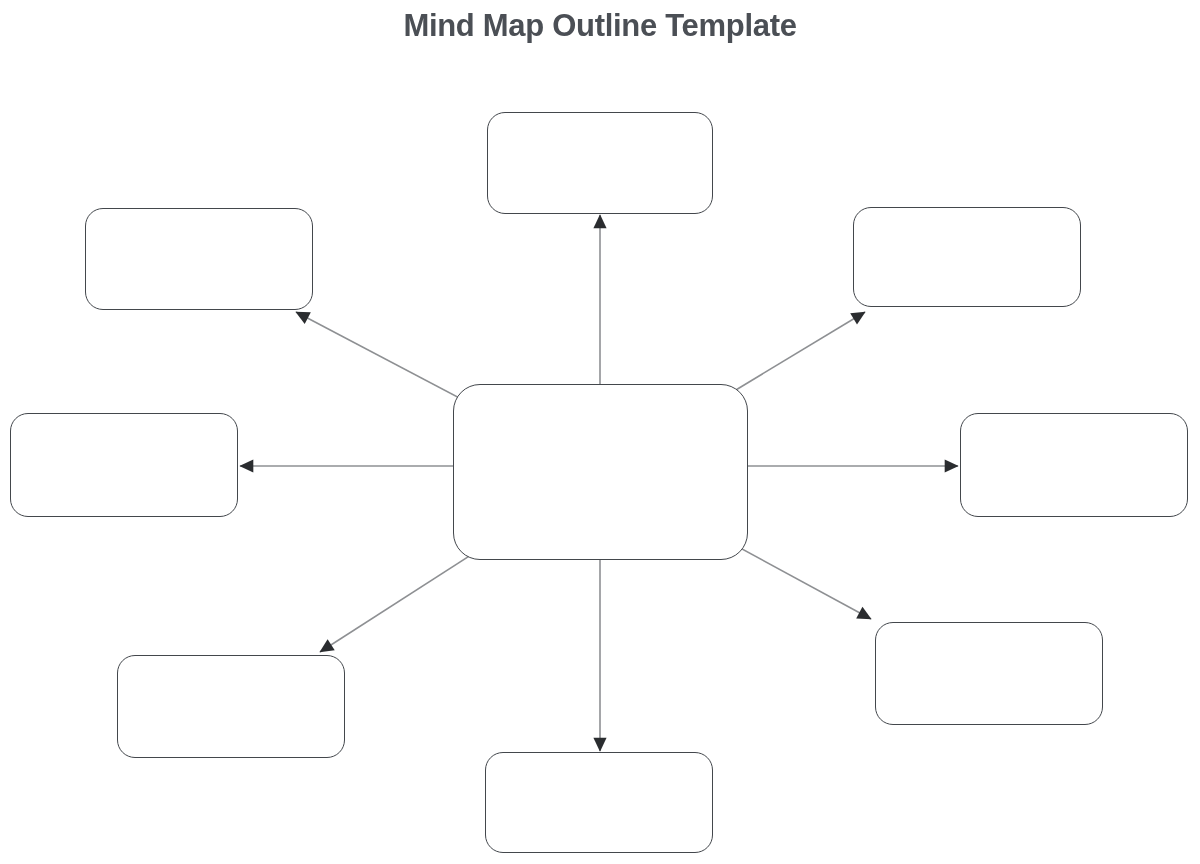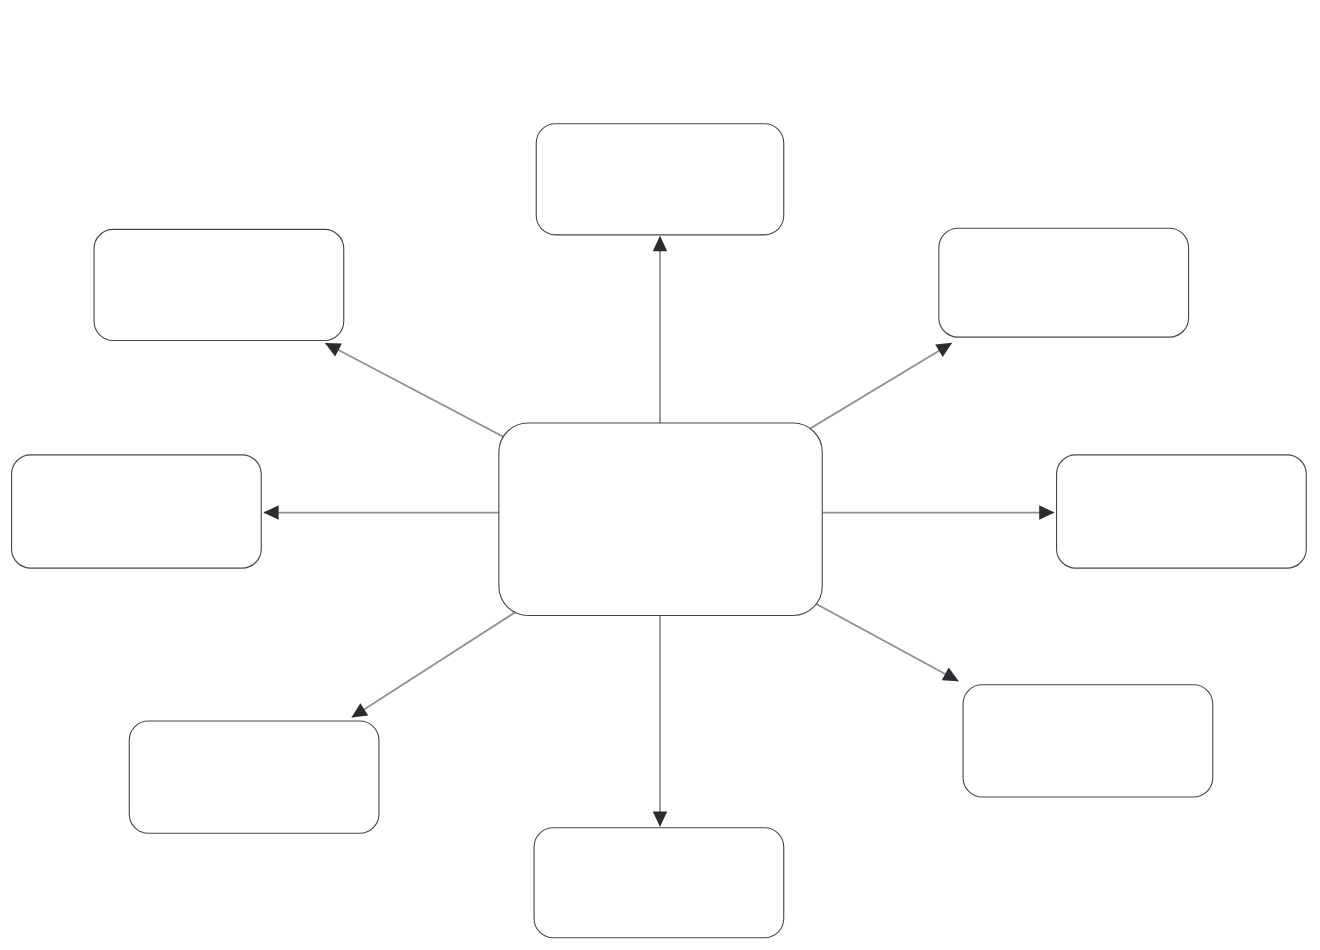--- a/index.html
+++ b/index.html
@@ -57,20 +57,21 @@
   .node-right     {left:960px; top:413px; width:228px; height:104px;}
   .node-bottom-left {left:117px; top:655px; width:228px; height:103px;}
   .node-bottom    {left:485px; top:752px; width:228px; height:101px;}
   .node-bottom-right {left:875px; top:622px; width:228px; height:103px;}
 </style>
 </head>
 <body>
 
 <div class="canvas">
 
+  <h1 class="title">Mind Map Outline Template</h1>
 
   <svg class="connectors" viewBox="0 0 1200 864" xmlns="http://www.w3.org/2000/svg" aria-hidden="true">
     <defs>
       <marker id="arrowhead" viewBox="0 0 12 12" refX="11" refY="6" markerWidth="9.5" markerHeight="9.5" orient="auto" markerUnits="strokeWidth">
         <path d="M0.5,0.8 L11.5,6 L0.5,11.2 Z"></path>
       </marker>
     </defs>
     <line class="connector" x1="600" y1="472" x2="600" y2="215" marker-end="url(#arrowhead)"></line>
     <line class="connector" x1="600" y1="472" x2="600" y2="751" marker-end="url(#arrowhead)"></line>
     <line class="connector" x1="600" y1="466" x2="240" y2="466" marker-end="url(#arrowhead)"></line>

